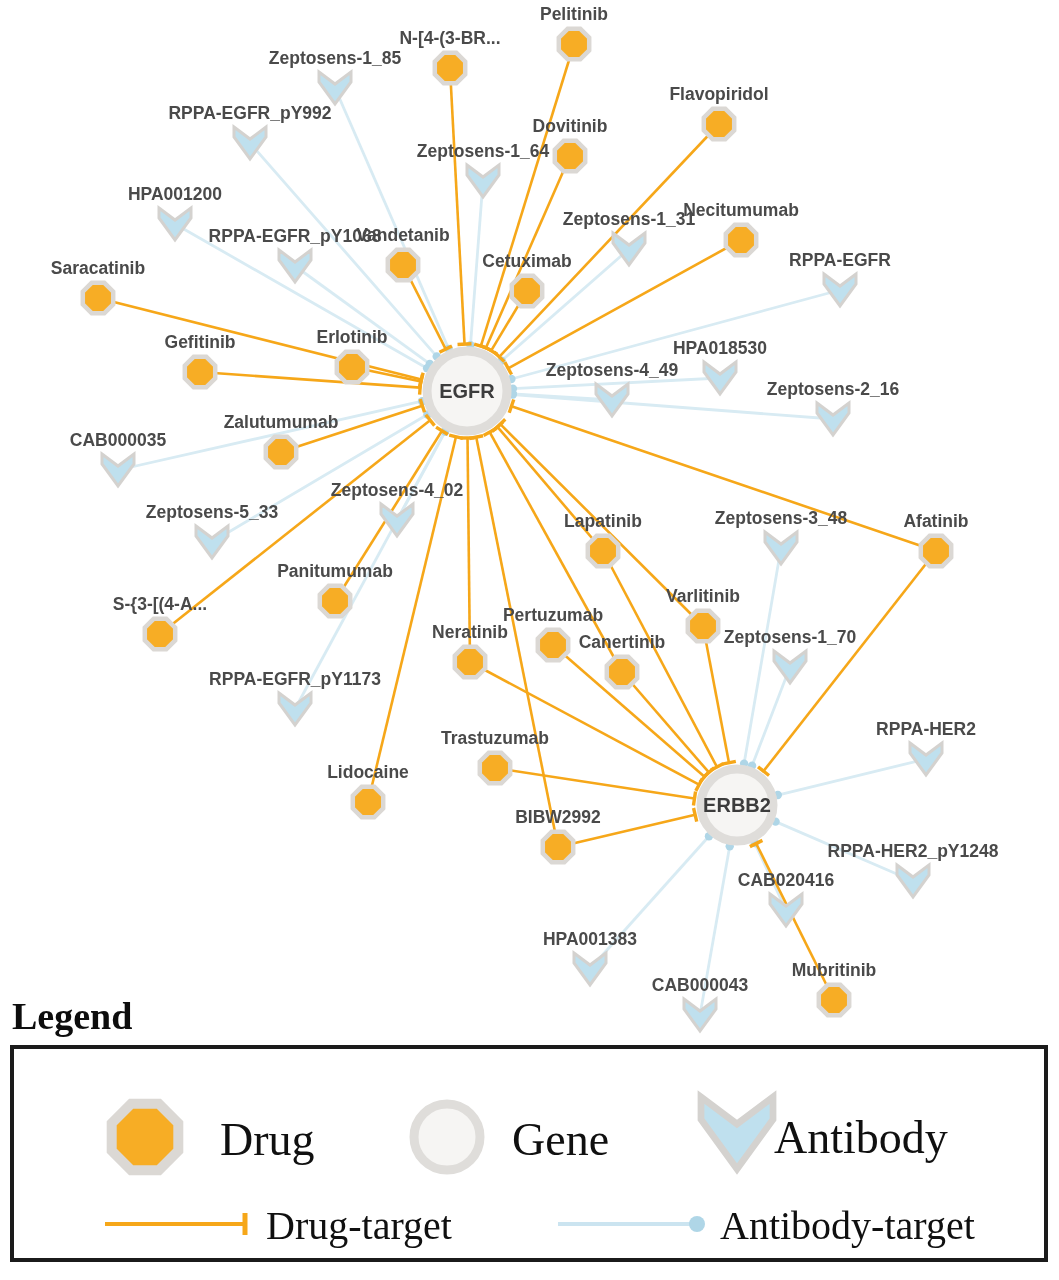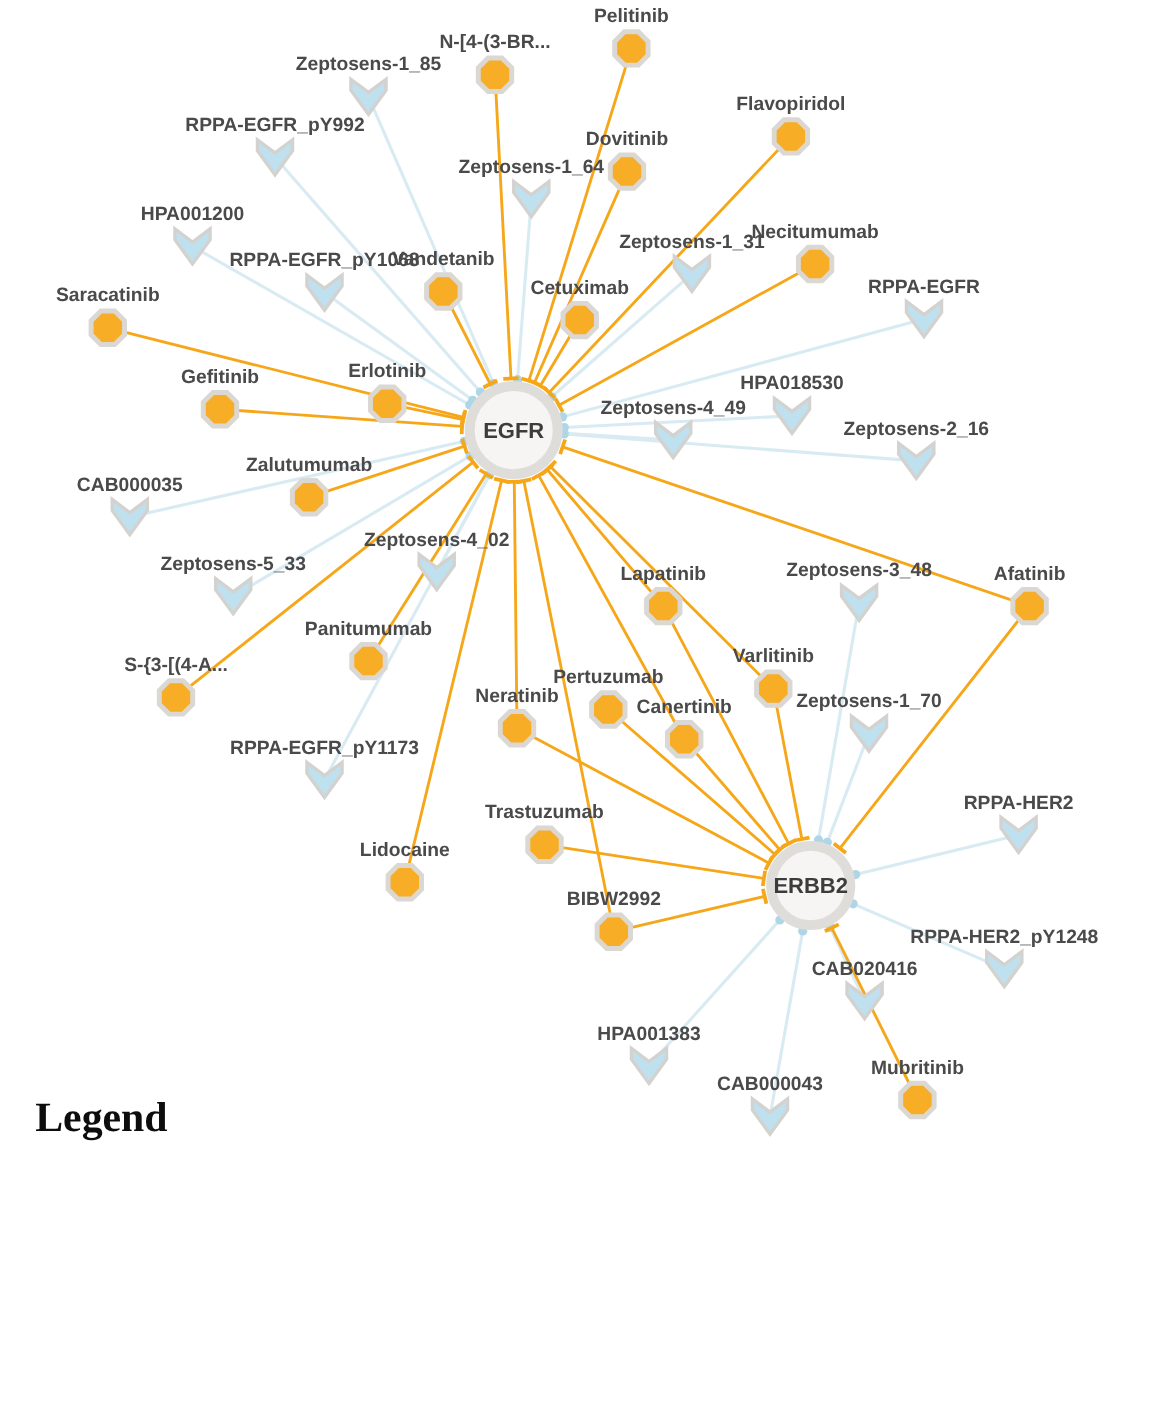--- a/index.html
+++ b/index.html
@@ -2,21 +2,21 @@
 <html><head>
 <meta charset="utf-8">
 <style>
   html,body{margin:0;padding:0;background:#ffffff;}
   .stage{position:relative;width:1059px;height:1280px;background:#ffffff;overflow:hidden;
          font-family:"Liberation Sans",sans-serif;}
   #network{position:absolute;left:0;top:0;}
   .node-label{font-family:"Liberation Sans",sans-serif;font-weight:bold;font-size:17.5px;fill:#4A4A4A;}
   .gene-label{font-family:"Liberation Sans",sans-serif;font-weight:bold;font-size:20px;fill:#3C3C3C;}
   .legend-title{position:absolute;left:12px;top:994px;font-family:"Liberation Serif",serif;
-                font-weight:bold;font-size:38px;color:#0d0d0d;margin-left:20px;}
+                font-weight:bold;font-size:38px;color:#0d0d0d;}
   .legend-box{position:absolute;left:10px;top:1045px;width:1030px;height:209px;
               border:4px solid #1b1b1b;background:#ffffff;}
   .leg-oct{fill:#F7AD25;stroke:#DBD8D4;stroke-width:10;}
   .leg-gene{fill:#F6F5F3;stroke:#DFDDDA;stroke-width:9;}
   .leg-ab{fill:#BFE0EE;stroke:#D4D2CF;stroke-width:3;}
   .leg-dline{stroke:#F6A719;stroke-width:4;}
   .leg-dtee{stroke:#F6A719;stroke-width:5;}
   .leg-aline{stroke:#CBE4F0;stroke-width:4;}
   .leg-adot{fill:#AFD6E7;}
   .leg-text{font-family:"Liberation Serif",serif;fill:#101010;dominant-baseline:central;}
@@ -226,13 +226,33 @@
         <text x="926" y="735" text-anchor="middle" class="node-label">RPPA-HER2</text>
         <text x="913" y="857" text-anchor="middle" class="node-label">RPPA-HER2_pY1248</text>
         <text x="786" y="886" text-anchor="middle" class="node-label">CAB020416</text>
         <text x="590" y="945" text-anchor="middle" class="node-label">HPA001383</text>
         <text x="700" y="991" text-anchor="middle" class="node-label">CAB000043</text>
       </g>
     </svg>
 
   <div class="legend-title">Legend</div>
 
+  <div class="legend-box">
+    <svg width="1030" height="209" viewBox="0 0 1030 209">
+      <polygon class="leg-oct" points="164.3,101.8 144.8,121.3 117.2,121.3 97.7,101.8 97.7,74.2 117.2,54.7 144.8,54.7 164.3,74.2"></polygon>
+      <text class="leg-text big" x="206" y="90">Drug</text>
+
+      <circle class="leg-gene" cx="433" cy="88" r="33"></circle>
+      <text class="leg-text big" x="498" y="90">Gene</text>
+
+      <path class="leg-ab" d="M -16 -16 L 0 -4 L 16 -16 L 16 -6 L 0 16 L -16 -6 Z" transform="translate(723,84) scale(2.25)"></path>
+      <text class="leg-text big" x="760" y="88">Antibody</text>
+
+      <line class="leg-dline" x1="91" y1="175" x2="229" y2="175"></line>
+      <line class="leg-dtee" x1="231" y1="164" x2="231" y2="186"></line>
+      <text class="leg-text mid" x="252" y="176">Drug-target</text>
+
+      <line class="leg-aline" x1="544" y1="175" x2="678" y2="175"></line>
+      <circle class="leg-adot" cx="683" cy="175" r="8"></circle>
+      <text class="leg-text mid" x="706" y="176">Antibody-target</text>
+    </svg>
+  </div>
 </div>
 
 </body></html>

